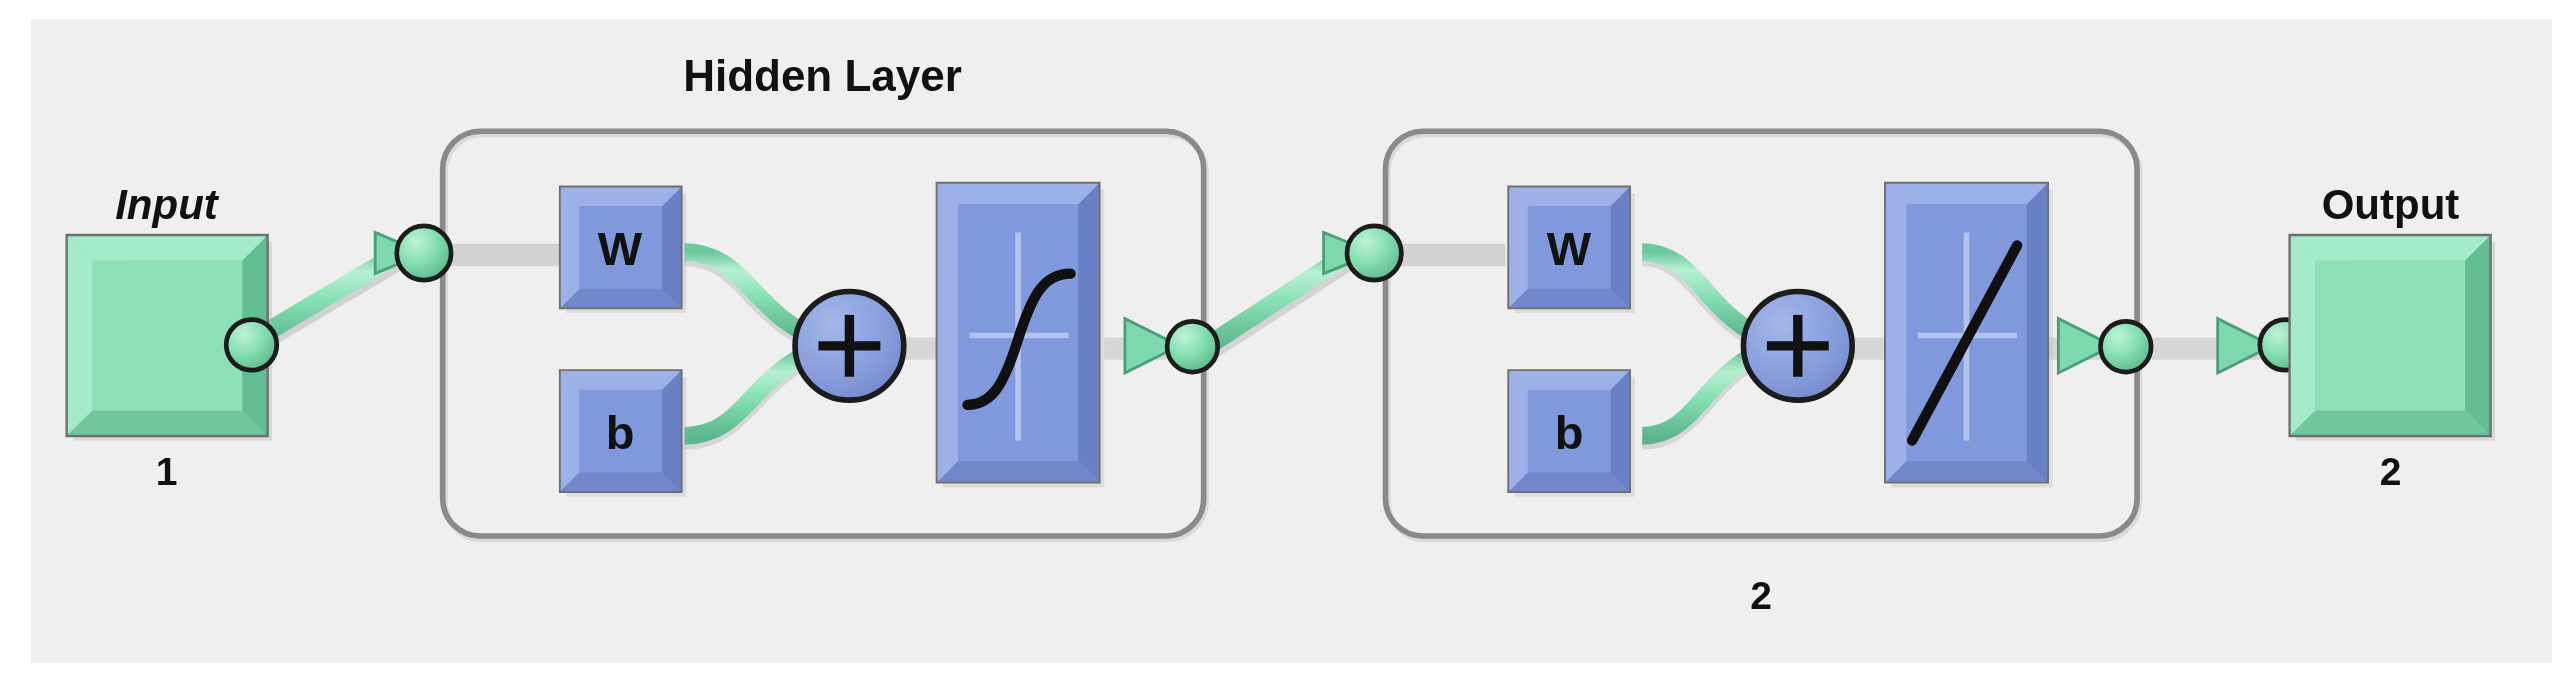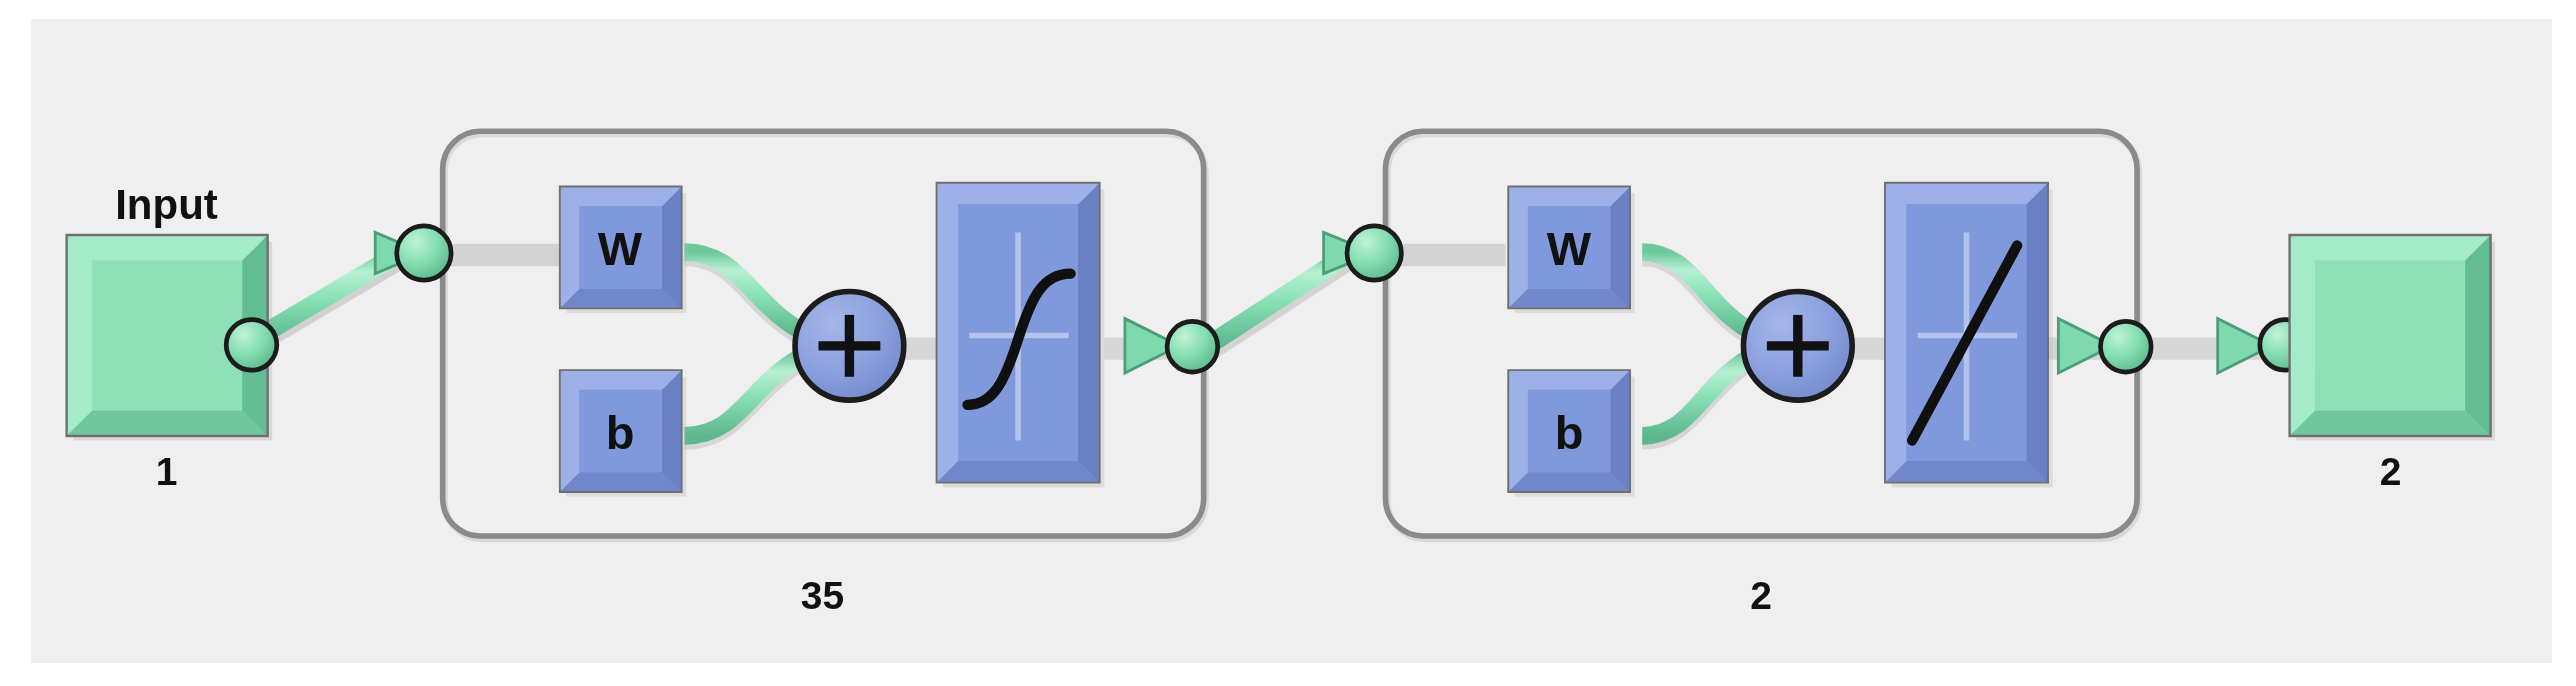--- a/index.html
+++ b/index.html
@@ -288,29 +288,30 @@
       <rect x="2450" y="258" width="212" height="212" fill="#b0b0b0" opacity="0.35"></rect>
       <polygon points="2444,252 2656,252 2656,464 2444,464" fill="url(#greenFace)" stroke="#6f6f6f" stroke-width="5"></polygon>
       <polygon points="2656,252 2656,464 2630,438 2630,278" fill="#63bd92"></polygon>
       <polygon points="2444,464 2656,464 2630,438 2470,438" fill="#71c79d"></polygon>
       <polygon points="2444,252 2470,278 2470,438 2444,464" fill="#a4ebc9"></polygon>
       <polygon points="2444,252 2656,252 2630,278 2470,278" fill="#a4ebc9"></polygon>
       <rect x="2470" y="278" width="160" height="160" fill="#8ee0b6"></rect>
     </g>
   </svg>
 
-  <div class="nn-label lbl-io" style="left:67px;  top:184px; width:199px;">Input</div>
+  <div class="nn-label lbl-io" style="left:67px;  top:184px; width:199px;font-style:italic;">Input</div>
   <div class="nn-label lbl-count" style="left:67px;  top:452px; width:199px;">1</div>
 
-  <div class="nn-label lbl-count" style="left:442px; top:576px; width:761px;">35</div>
+  <div class="nn-label lbl-title" style="left:442px; top:54px;  width:761px;">Hidden Layer</div>
 
   <div class="nn-label lbl-blockch" style="left:579px; top:225px; width:82px;">W</div>
   <div class="nn-label lbl-blockch" style="left:579px; top:409px; width:82px;">b</div>
 
   <div class="nn-label lbl-count" style="left:1385px; top:576px; width:752px;">2</div>
 
   <div class="nn-label lbl-blockch" style="left:1528px; top:225px; width:82px;">W</div>
   <div class="nn-label lbl-blockch" style="left:1528px; top:409px; width:82px;">b</div>
 
+  <div class="nn-label lbl-io" style="left:2291px; top:184px; width:199px;">Output</div>
   <div class="nn-label lbl-count" style="left:2291px; top:452px; width:199px;">2</div>
 
 </div>
 
 
 </body></html>

